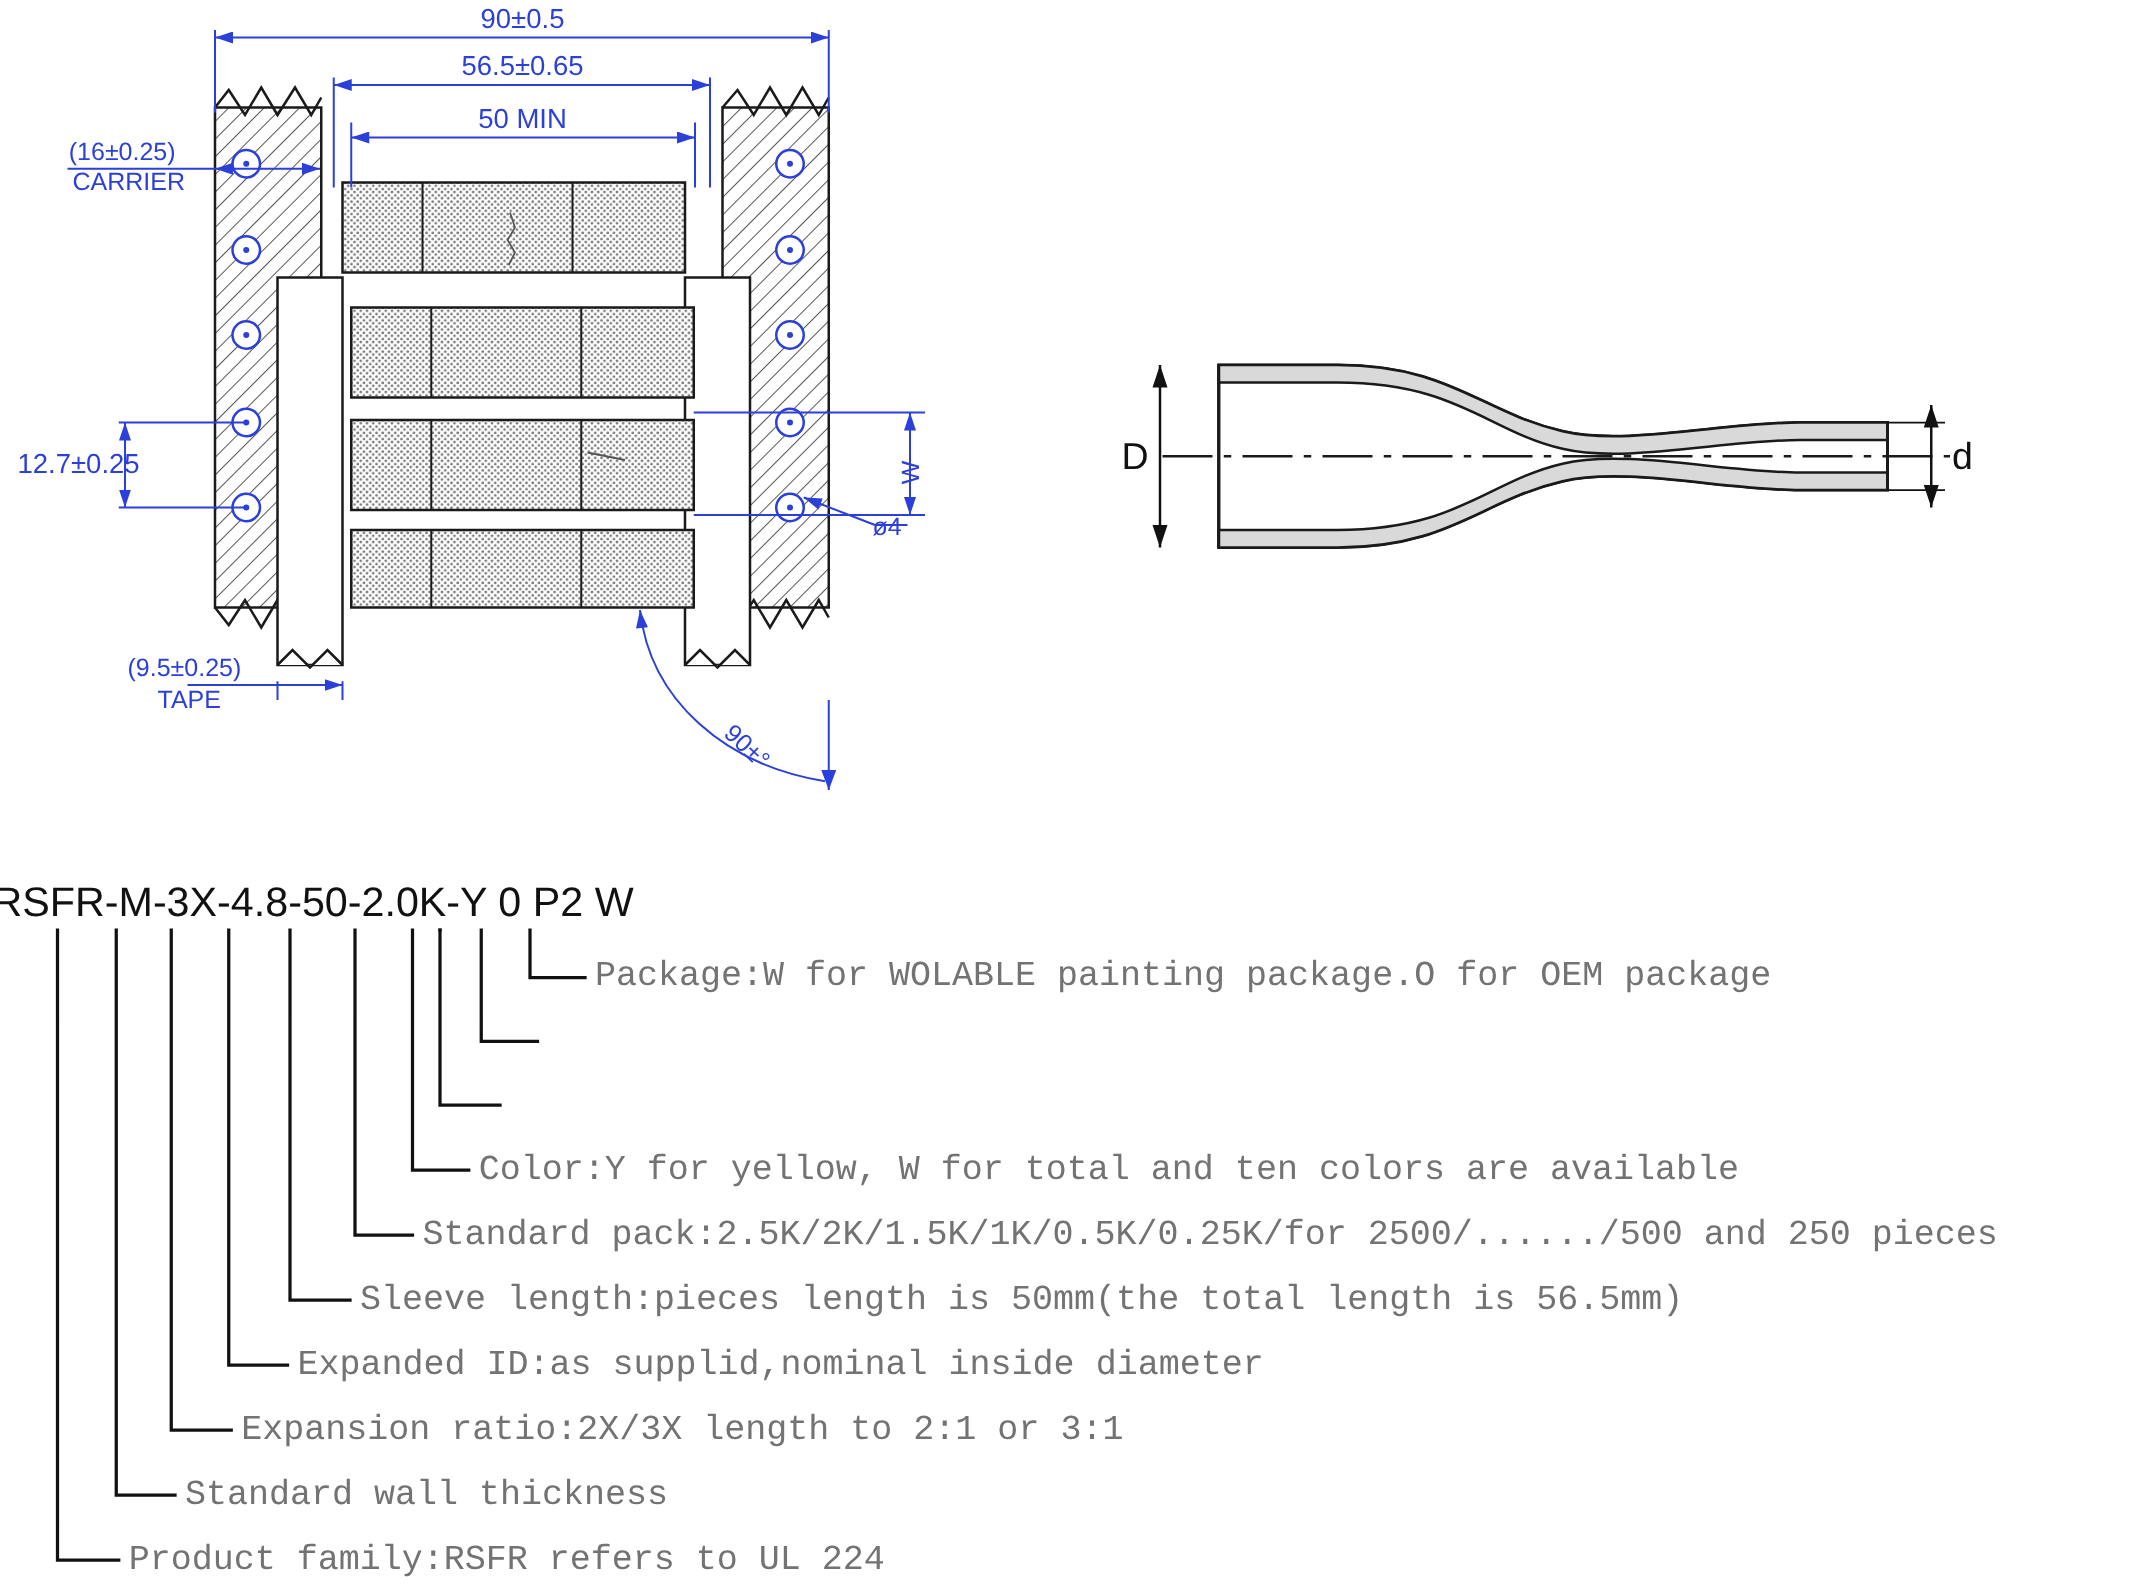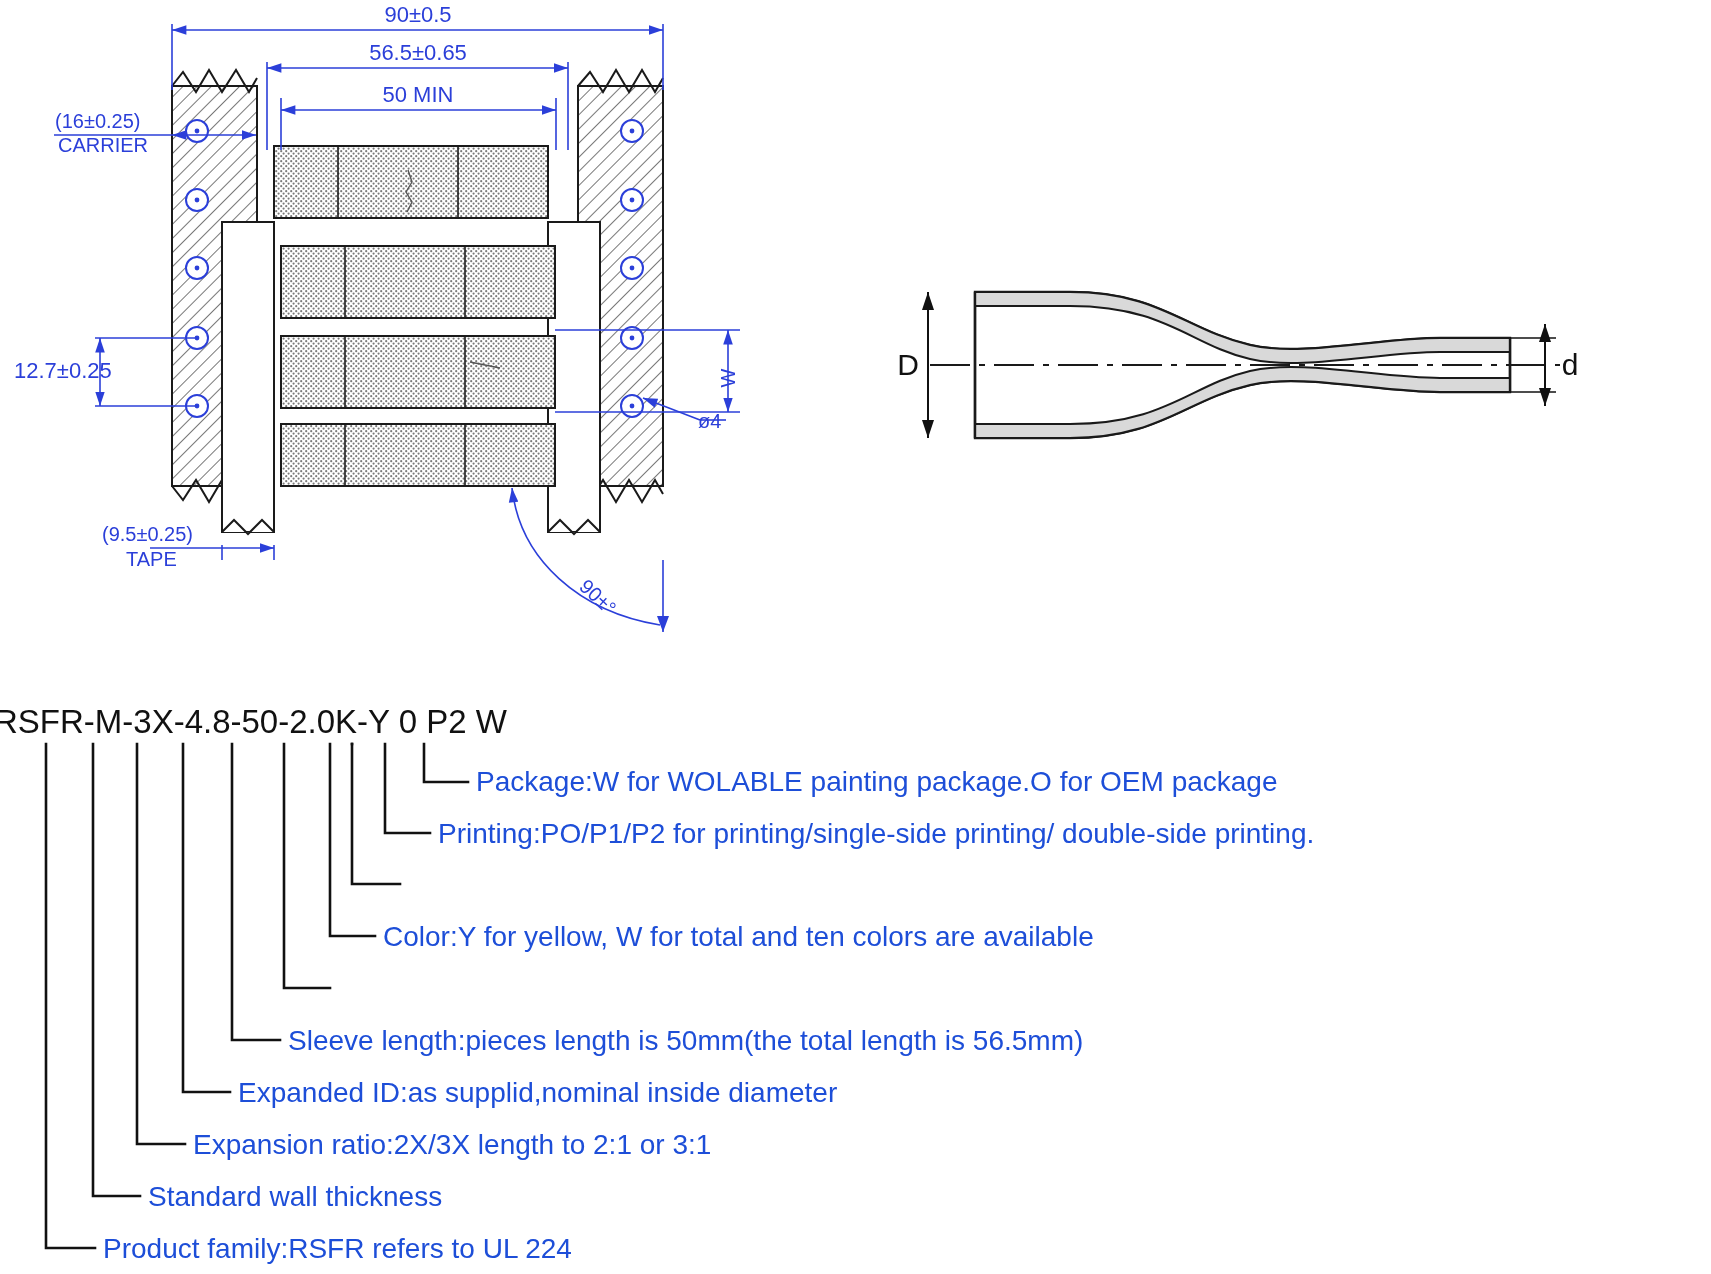--- a/index.html
+++ b/index.html
@@ -11,22 +11,22 @@
   .stage{position:absolute;left:0;top:0;width:1711px;height:1274px;}
   svg{display:block;}
   .dim-text{font-family:"Liberation Sans", sans-serif;fill:#2b3fd9;}
   .part-code{
     position:absolute;
     font-family:"Liberation Sans", sans-serif;
     font-size:33px;color:#111;letter-spacing:0px;white-space:nowrap;
   }
   .legend-text{
     position:absolute;
-    font-family:Liberation Sans, sans-serif;
-    font-size:28px;color:#1d4ed8;white-space:nowrap;
+    font-family:Liberation Mono, monospace;
+    font-size:28px;color:#737373;white-space:nowrap;
   }
 </style>
 </head>
 <body>
 
 <div class="stage">
 
   <svg width="1711" height="700" viewBox="0 0 1711 700">
     <defs>
       <pattern id="hatch" width="10" height="10" patternTransform="rotate(45)" patternUnits="userSpaceOnUse">
@@ -216,21 +216,21 @@
 
       <path d="M93,44 L93,496 L140,496"></path>
 
       <path d="M46,44 L46,548 L95,548"></path>
     </g>
   </svg>
 
   <div class="part-code" style="left:-6px;top:703px">RSFR-M-3X-4.8-50-2.0K-Y 0 P2 W</div>
 
   <div class="legend-text" style="left:476px;top:766px">Package:W for WOLABLE painting package.O for OEM package</div>
-  <div class="legend-text" style="left:438px;top:818px">Printing:PO/P1/P2 for printing/single-side printing/ double-side printing.</div>
   <div class="legend-text" style="left:383px;top:921px">Color:Y for yellow, W for total and ten colors are available</div>
+  <div class="legend-text" style="left:338px;top:973px">Standard pack:2.5K/2K/1.5K/1K/0.5K/0.25K/for 2500/....../500 and 250 pieces</div>
   <div class="legend-text" style="left:288px;top:1025px">Sleeve length:pieces length is 50mm(the total length is 56.5mm)</div>
   <div class="legend-text" style="left:238px;top:1077px">Expanded ID:as supplid,nominal inside diameter</div>
   <div class="legend-text" style="left:193px;top:1129px">Expansion ratio:2X/3X length to 2:1 or 3:1</div>
   <div class="legend-text" style="left:148px;top:1181px">Standard wall thickness</div>
   <div class="legend-text" style="left:103px;top:1233px">Product family:RSFR refers to UL 224</div>
 
 </div>
 
 </body></html>

